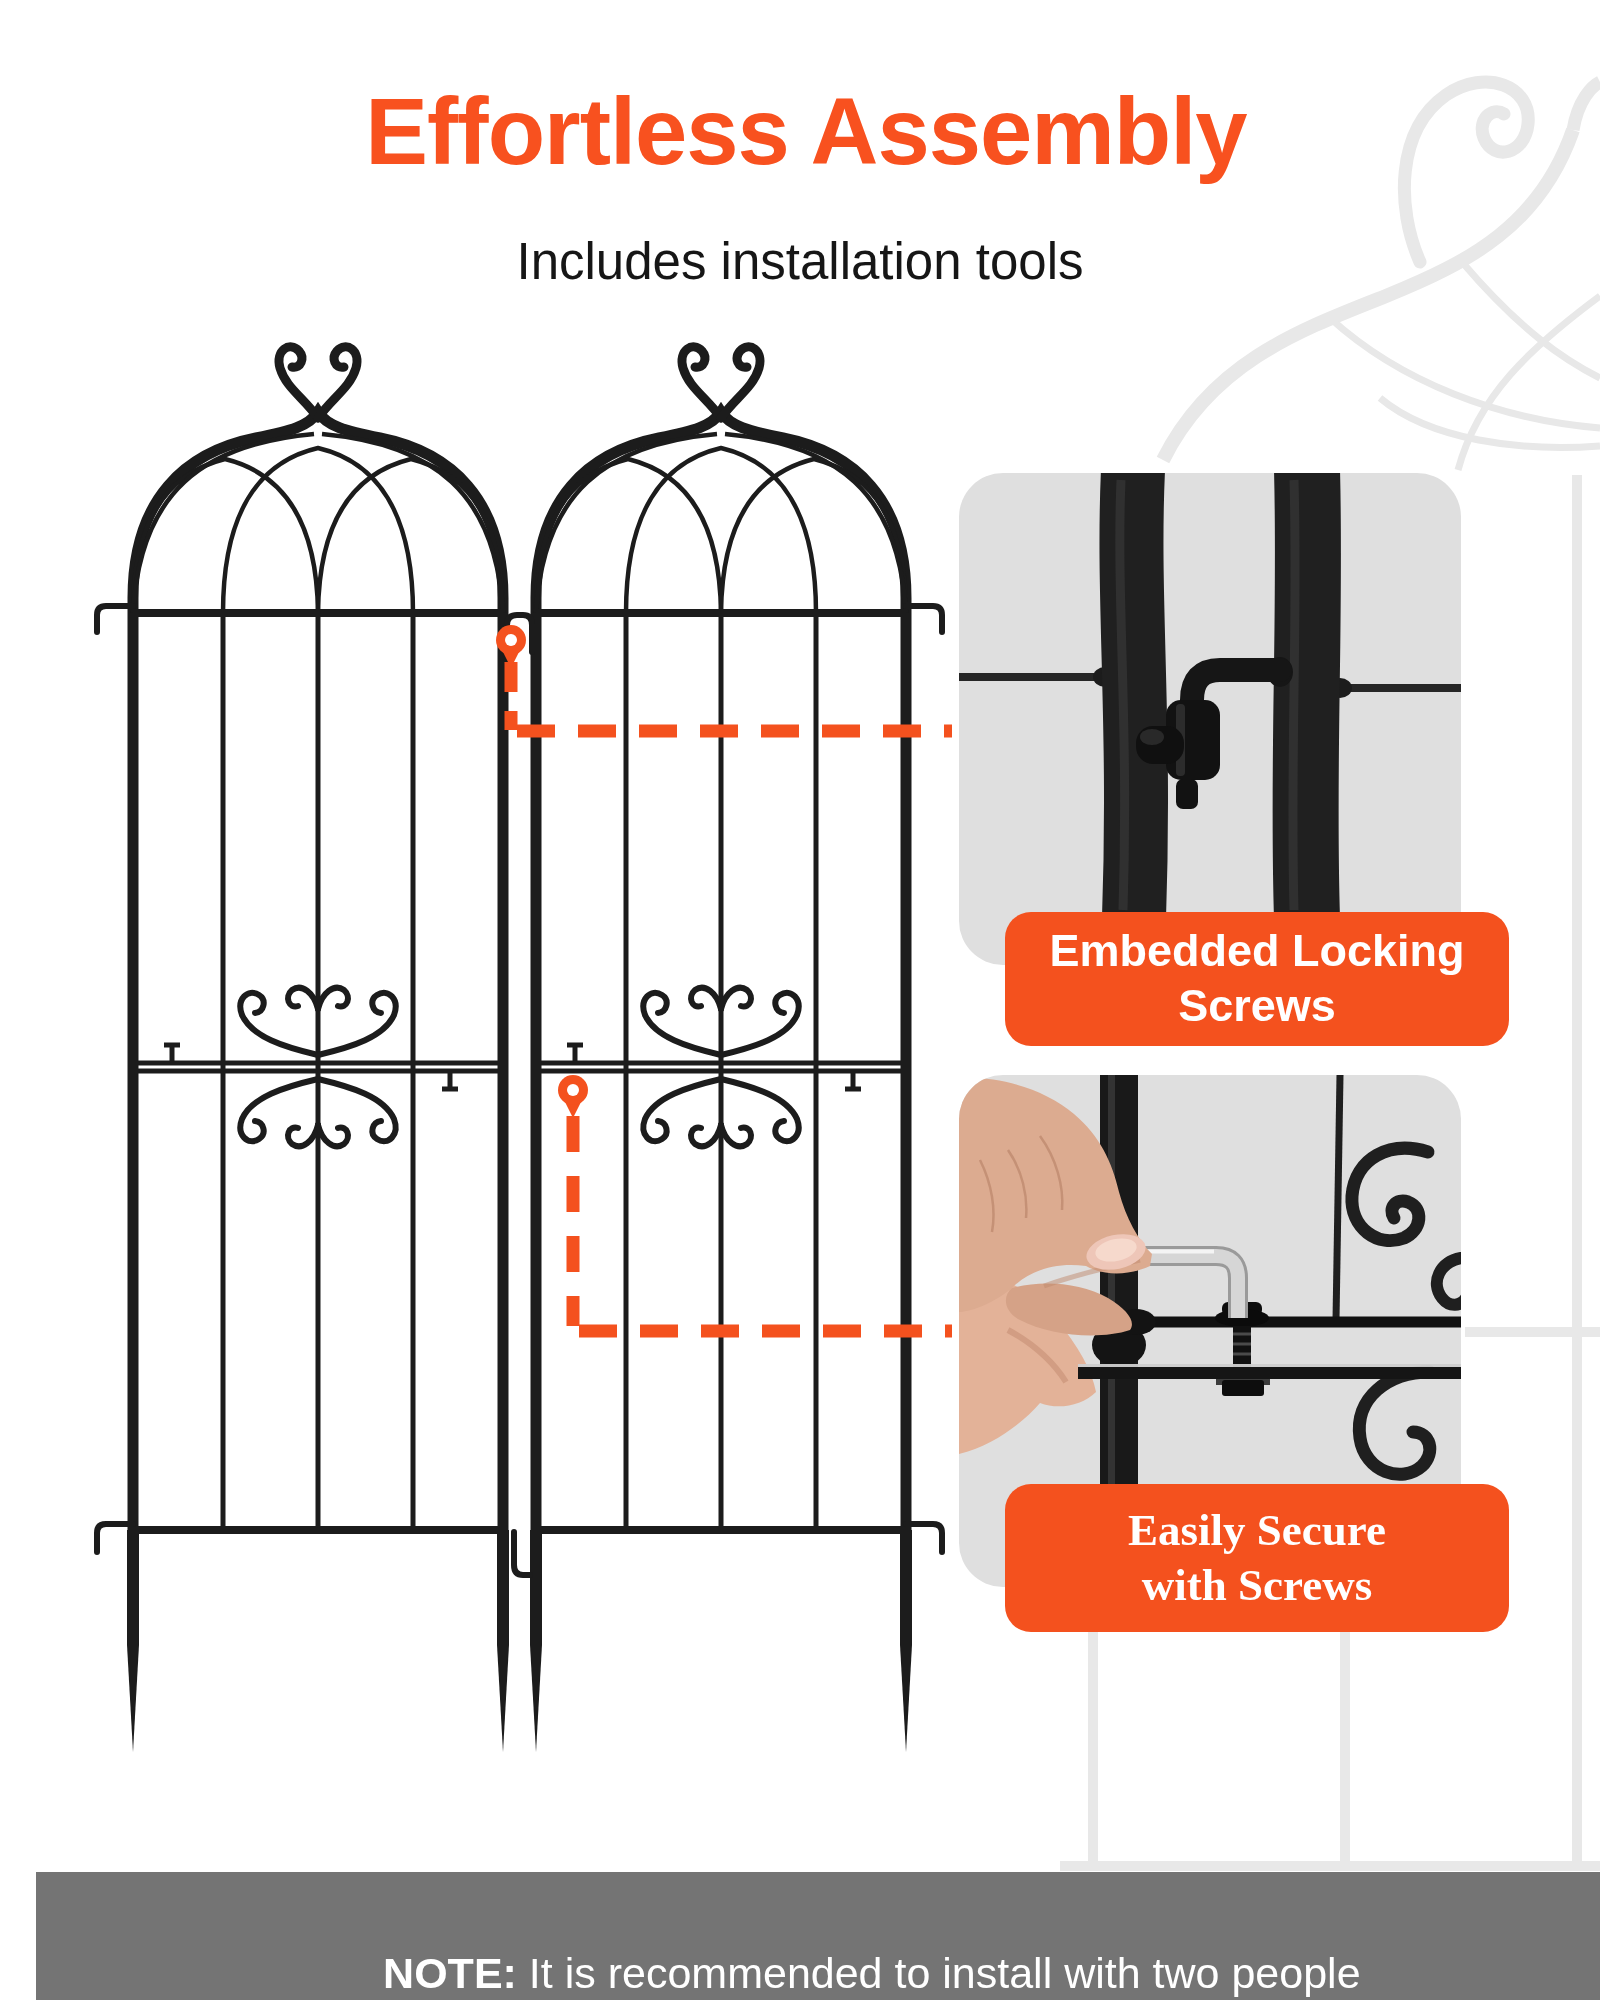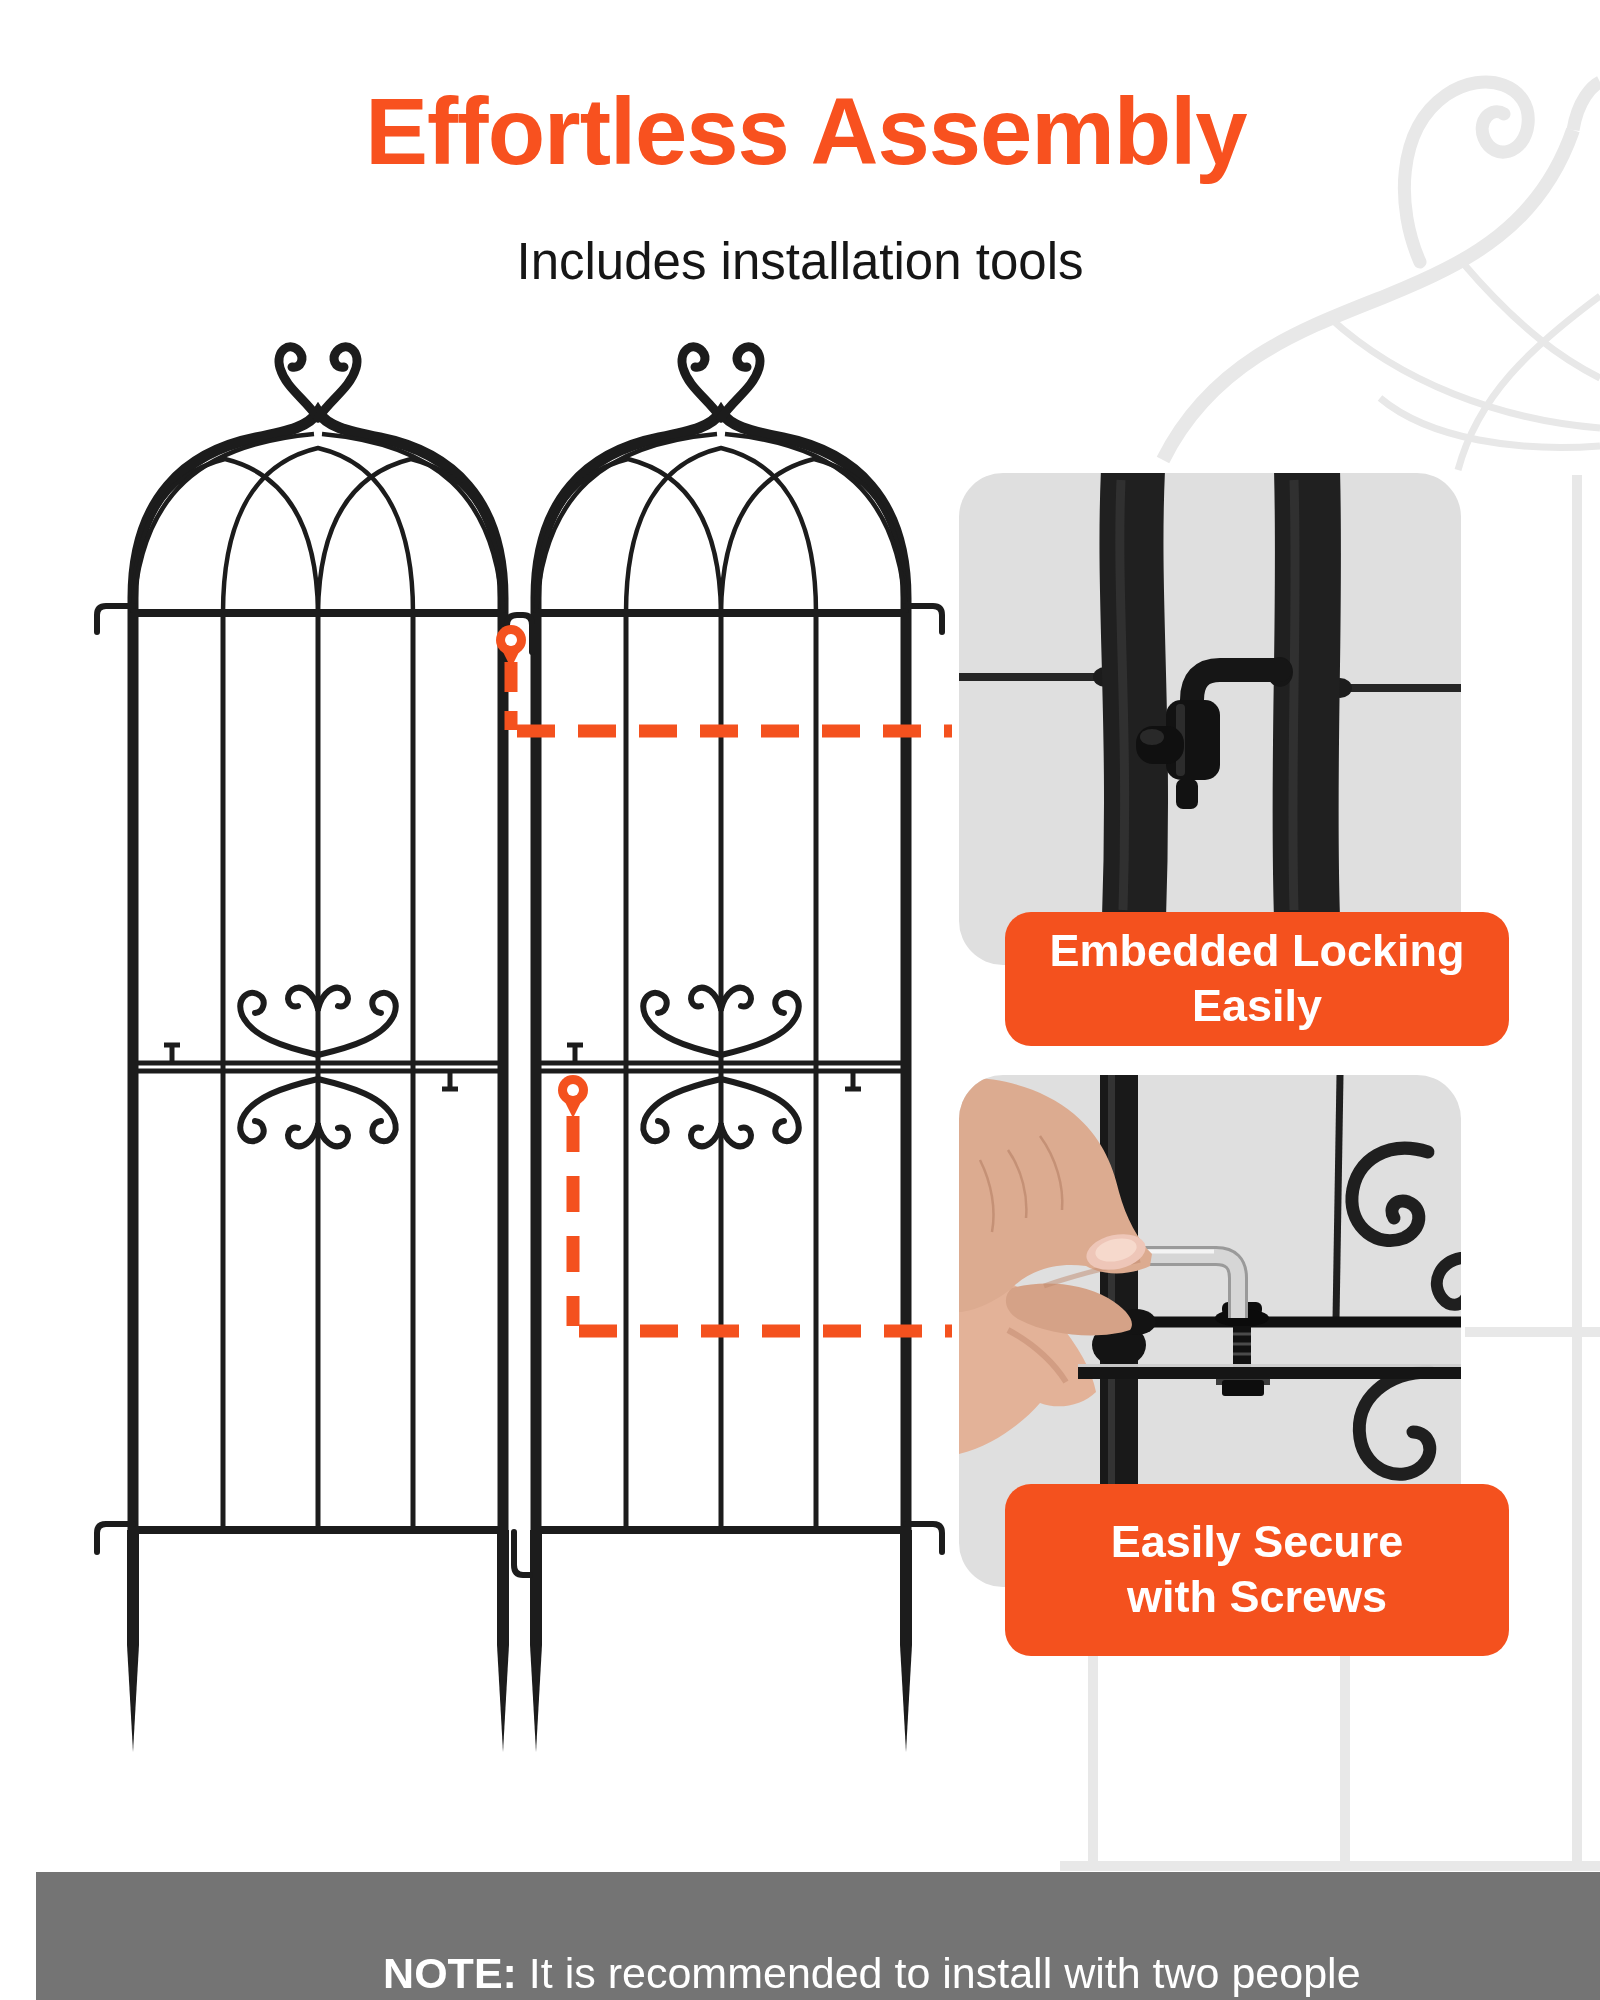--- a/index.html
+++ b/index.html
@@ -27,21 +27,21 @@
     position:absolute;left:0;right:0;top:208px;text-align:center;
     font-size:51px;font-weight:400;color:#161616;margin-top:24px;
   }
   .badge{
     position:absolute;left:957px;width:504px;border-radius:26px;
     background:var(--accent-orange);color:#ffffff;
     display:flex;flex-direction:column;align-items:center;justify-content:center;
     font-size:45px;font-weight:700;line-height:1.22;text-align:center;margin-left:48px;
   }
   .badge-1{top:912px;height:134px;}
-  .badge-2{top:1484px;height:172px;}
+  .badge-2{top:1484px;height:148px;font-family:Liberation Serif, serif;}
   .note-bar{
     position:absolute;left:0;top:1872px;width:1600px;height:128px;
     background:var(--note-bar-gray);color:#ffffff;
     display:flex;justify-content:center;align-items:flex-start;
     padding-top:0;box-sizing:border-box;margin-left:36px;
   }
   .note-line{margin-top:28px;font-size:43px;font-weight:400;white-space:pre;}
   .note-prefix{font-weight:700;}
   .ink{stroke:#1c1c1c;fill:none;}
   .wm{stroke:#e8e8e8;fill:none;}
@@ -213,21 +213,21 @@
         <path d="M 980 1160 C 992 1184, 996 1210, 992 1232" stroke="#b27c60" stroke-width="2.5" fill="none" opacity="0.55"></path>
       </g>
     </g>
   </svg>
 
   <div class="page-title">Effortless Assembly</div>
   <div class="page-subtitle">Includes installation tools</div>
 
   <div class="badge badge-1">
     <span>Embedded Locking</span>
-    <span>Easily</span>
+    <span>Screws</span>
   </div>
 
   <div class="badge badge-2">
     <span>Easily Secure</span>
     <span>with Screws</span>
   </div>
 
   <div class="note-bar">
     <div class="note-line">
       <span class="note-prefix">NOTE:</span><span> It is recommended to install with two people</span>

